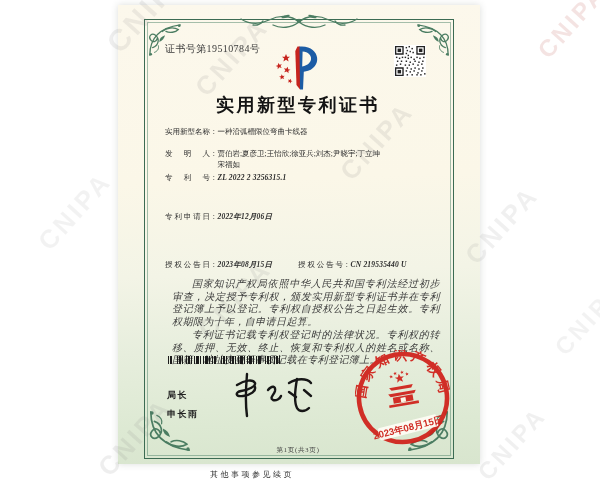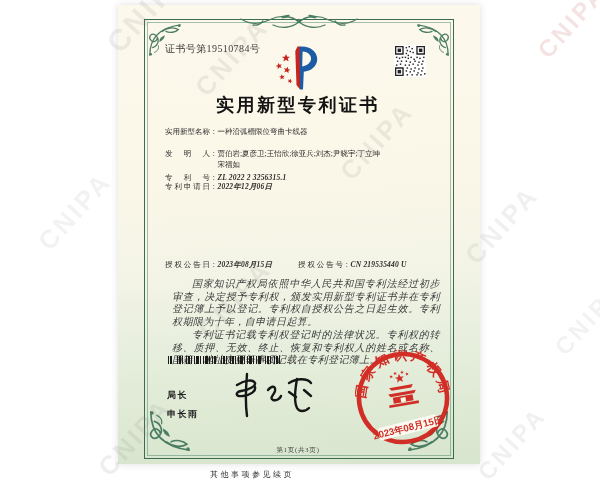--- a/index.html
+++ b/index.html
@@ -192,21 +192,21 @@
 
   <div class="row" style="top:143px">
     <span class="flabel">发明人</span><span class="colon">：</span><span class="fval"><div>贾伯岩;夏彦卫;王怡欣;徐亚兵;刘杰;尹晓宇;丁立坤</div><div>宋福如</div></span>
   </div>
   <div class="row" style="top:121px">
     <span class="flabel">实用新型名称</span><span class="colon">：</span><span class="fval">一种沿弧槽限位弯曲卡线器</span>
   </div>
   <div class="row" style="top:167px">
     <span class="flabel">专利号</span><span class="colon">：</span><span class="fval num">ZL 2022 2 3256315.1</span>
   </div>
-  <div class="row" style="top:176px">
+  <div class="row" style="top:206px">
     <span class="flabel">专利申请日</span><span class="colon">：</span><span class="fval num">2022年12月06日</span>
   </div>
 
   <div class="row" style="top:254px;width:290px">
     <span><span class="flabel">授权公告日</span><span class="colon">：</span><span class="num">2023年08月15日</span></span>
     <span class="g2"><span class="flabel">授权公告号</span><span class="colon">：</span><span class="num">CN 219535440 U</span></span>
   </div>
 
   <div class="legal">
     <p>国家知识产权局依照中华人民共和国专利法经过初步审查，决定授予专利权，颁发实用新型专利证书并在专利登记簿上予以登记。专利权自授权公告之日起生效。专利权期限为十年，自申请日起算。</p>

